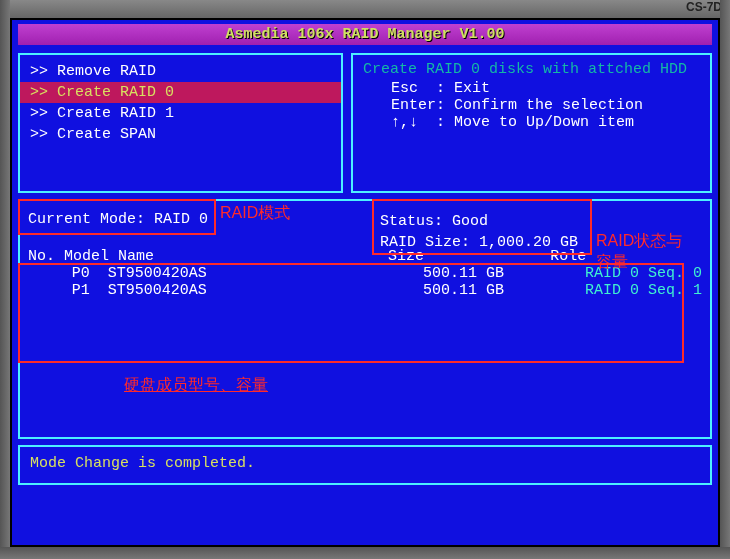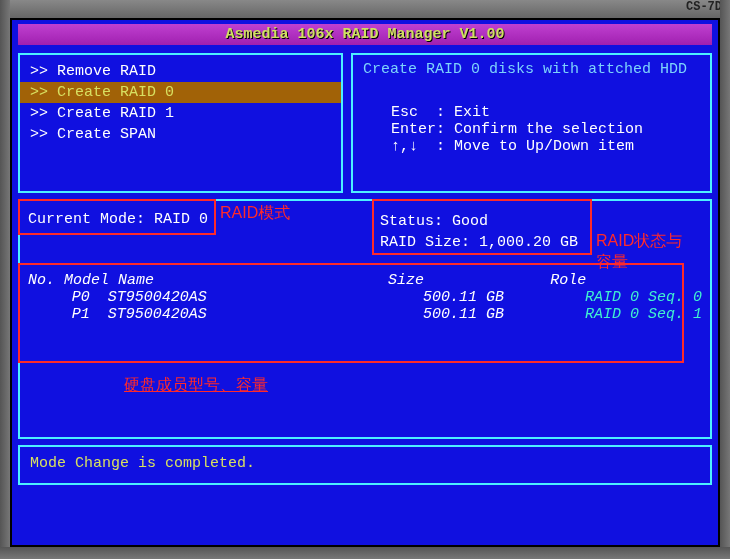--- a/index.html
+++ b/index.html
@@ -16,21 +16,21 @@
     position: absolute;
     top: 0; left: 0; right: 0;
     height: 18px;
     background: linear-gradient(#888, #666);
   }
   .bezel-top .model {
     position: absolute;
     right: 8px;
     top: 0;
     color: #222;
-    font-family: Liberation Mono, monospace;
+    font-family: Liberation Sans, sans-serif;
     font-size: 12px;
     font-weight: bold;
   }
   .bezel-left, .bezel-right {
     position: absolute;
     top: 0; bottom: 0;
     width: 10px;
     background: linear-gradient(90deg, #555, #777);
   }
   .bezel-right { right: 0; }
@@ -68,32 +68,32 @@
     border: 2px solid #4df0ff;
     padding: 6px 0;
     min-height: 140px;
   }
   .menu-item {
     padding: 2px 10px;
     color: #fff;
     white-space: pre;
   }
   .menu-item.selected {
-    background: #a16207;
+    background: #be185d;
     color: #d8e060;
   }
   .info-panel {
     flex: 1.05;
     border: 2px solid #4df0ff;
     padding: 6px 10px;
     min-height: 140px;
   }
   .info-heading {
-    color: #7dd3fc;
-    margin-bottom: 26px;
+    color: #14b8a6;
+    margin-bottom: 2px;
   }
   .info-line {
     color: #fff;
     white-space: pre;
     padding-left: 28px;
   }
   .mid-panel {
     border: 2px solid #4df0ff;
     padding: 10px 8px 30px 8px;
     position: relative;
@@ -105,23 +105,22 @@
     white-space: pre;
   }
   .status-box {
     position: absolute;
     left: 360px;
     top: 10px;
     white-space: pre;
     line-height: 1.4;
   }
   .disk-table {
-    margin-top: 44px;
+    margin-top: 20px;
     white-space: pre;
-    font-style: italic;
   }
   .disk-header { color: #fff; }
   .disk-row { color: #fff; text-align: right; }
   .role-cell { color: #40f0d0; }
   .footer-panel {
     border: 2px solid #4df0ff;
     padding: 8px 10px;
     min-height: 40px;
   }
   .footer-text {

